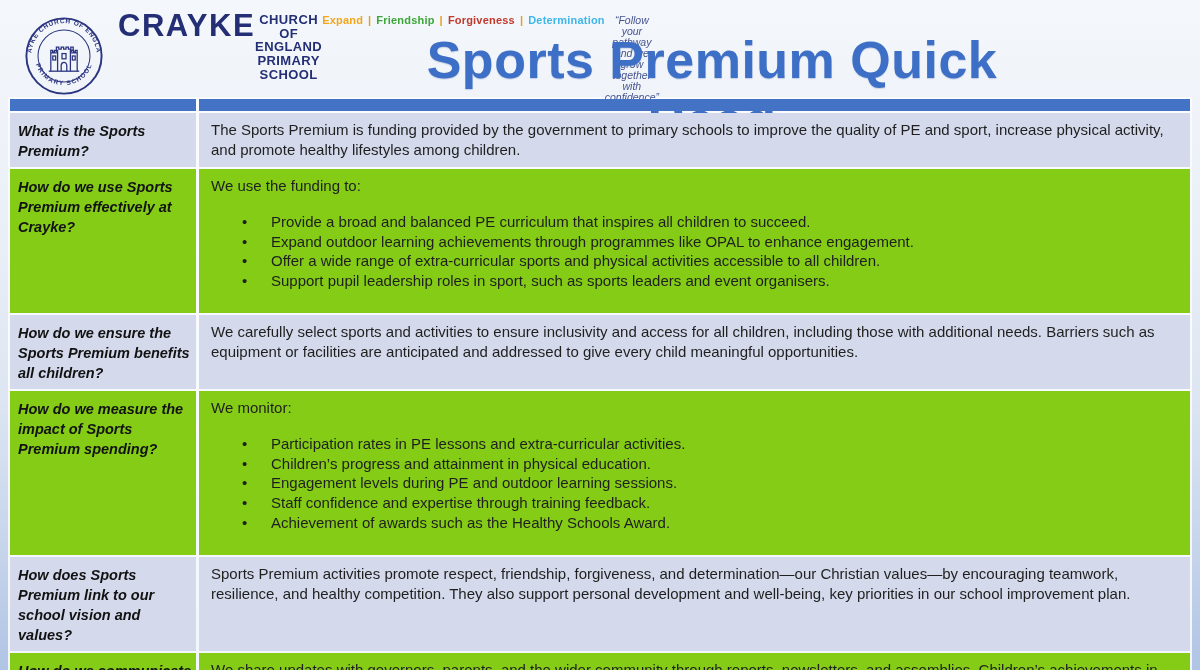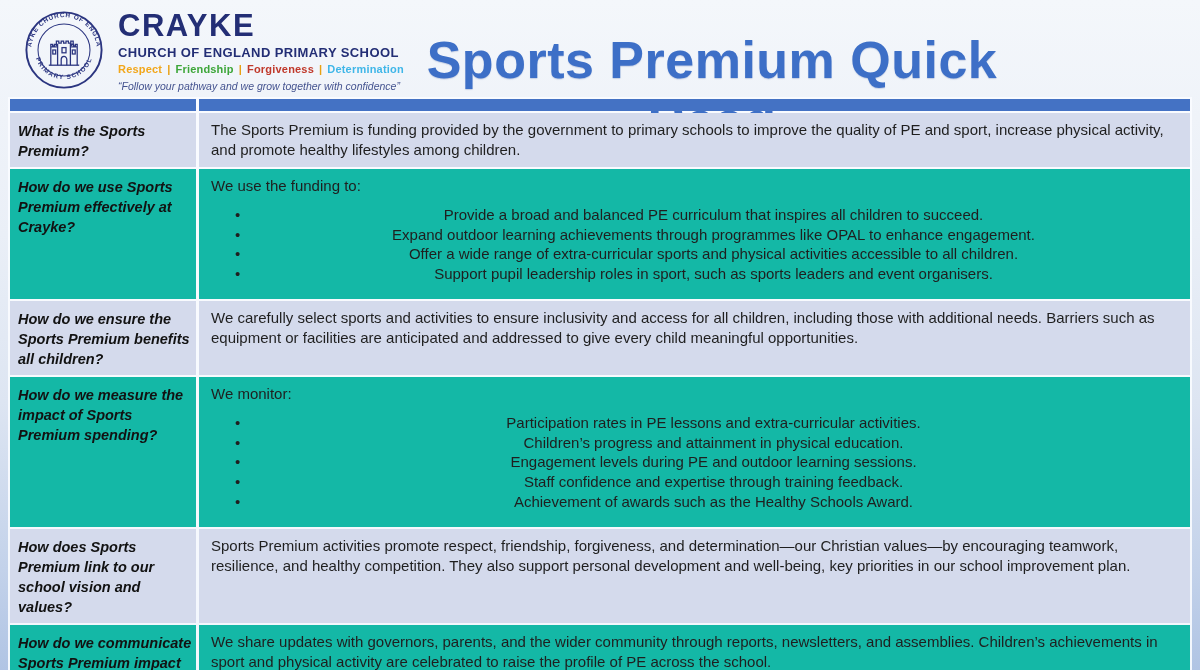--- a/index.html
+++ b/index.html
@@ -6,21 +6,21 @@
   body{
     width:1200px;height:670px;overflow:hidden;
     font-family:"Liberation Sans", sans-serif;
     background:linear-gradient(180deg,#f4f7fb 0%,#eaeff7 35%,#dde5f2 60%,#c3d2ea 85%,#b0c4e4 100%);
     -webkit-font-smoothing:antialiased;
   }
   
   .header{height:97px;display:flex;align-items:flex-start;padding:8px 0 0 24px;box-sizing:border-box;}
   .logo{display:flex;gap:14px;width:340px;flex:0 0 340px;align-items:center;}
   .seal{width:80px;height:80px;flex:0 0 80px;}
-  .logo-text{display:flex;flex-direction:column;line-height:1.05;padding-top:2px;}
+  .logo-text{display:flex;flex-direction:row;line-height:1.05;padding-top:2px;text-align:center;}
   .school-name{font-size:31px;font-weight:800;letter-spacing:1.5px;color:#232e75;}
   .school-sub{font-size:13px;font-weight:700;letter-spacing:.4px;color:#232e75;margin-top:3px;}
   .values-line{font-size:11px;font-weight:700;margin-top:5px;letter-spacing:.2px;}
   .values-line .sep{color:#e8a013;padding:0 5px;font-weight:700;}
   .motto{font-size:10.5px;font-style:italic;color:#44538f;margin-top:5px;}
   .title-wrap{flex:1;text-align:center;padding:22px 140px 0 0;}
   .page-title{font-size:52px;font-weight:800;color:#3d6fc7;letter-spacing:.5px;
     text-shadow:0 1px 1px rgba(120,140,190,.35);}
   
   .qa-table{margin:0 8px;background:rgba(250,252,255,.9);padding:2px;box-sizing:border-box;}
@@ -29,23 +29,23 @@
   .band-cell.q{flex:0 0 186px;}
   .band-cell.a{flex:1;}
   .row{display:flex;gap:3px;margin-top:2px;}
   .cell{box-sizing:border-box;}
   .cell.q{
     flex:0 0 186px;padding:8px 2px 6px 8px;
     font-size:14.5px;font-weight:700;font-style:italic;color:#121212;line-height:1.38;
   }
   .cell.a{flex:1;padding:7px 18px 6px 12px;font-size:15px;color:#1f1f1f;line-height:1.32;}
   .band-a .cell{background:#d4daec;}
-  .band-b .cell{background:#14b8a6;}
+  .band-b .cell{background:#84cc16;}
   .answer-intro{margin:0;}
-  ul.bullets{list-style:none;margin:9px;padding:0;text-align:center;}
+  ul.bullets{list-style:none;margin:16px;padding:0;}
   ul.bullets li{position:relative;padding-left:44px;margin-top:0;}
   ul.bullets li::before{content:"\2022";position:absolute;left:15px;top:0;}
   #rows .row:nth-child(1){min-height:48px;}
   #rows .row:nth-child(2){min-height:125px;}
   #rows .row:nth-child(3){min-height:66px;}
   #rows .row:nth-child(4){min-height:128px;}
   #rows .row:nth-child(5){min-height:84px;}
   #rows .row:nth-child(6){min-height:90px;}
   .seal-line{stroke:#2b3580;fill:none;}
   .seal-text{fill:#2b3580;font-family:"Liberation Sans",sans-serif;font-weight:700;}
@@ -76,21 +76,21 @@
         <path d="M46.5,69 v-7 a3.5,4 0 0 1 7,0 v7"></path>
         <rect x="47.5" y="47" width="5" height="6.5"></rect>
         <rect x="36" y="50" width="3.6" height="5"></rect>
         <rect x="60.4" y="50" width="3.6" height="5"></rect>
       </g>
     </svg>
     <div class="logo-text">
       <div class="school-name">CRAYKE</div>
       <div class="school-sub">CHURCH OF ENGLAND PRIMARY SCHOOL</div>
       <div class="values-line">
-        <span class="value-word" style="color: rgb(242, 167, 27);">Respect</span><span class="sep">|</span><span class="value-word" style="color: rgb(61, 166, 57);">Friendship</span><span class="sep">|</span><span class="value-word" style="color: rgb(192, 57, 43);">Forgiveness</span><span class="sep">|</span><span class="value-word" style="color: rgb(63, 182, 232);">Determination</span>
+        <span class="value-word" style="color: rgb(242, 167, 27);">Expand</span><span class="sep">|</span><span class="value-word" style="color: rgb(61, 166, 57);">Friendship</span><span class="sep">|</span><span class="value-word" style="color: rgb(192, 57, 43);">Forgiveness</span><span class="sep">|</span><span class="value-word" style="color: rgb(63, 182, 232);">Determination</span>
       </div>
       <div class="motto">“Follow your pathway and we grow together with confidence”</div>
     </div>
   </div>
   <div class="title-wrap">
     <span class="page-title">Sports Premium Quick Read</span>
   </div>
 </div>
 
 <div class="qa-table">

